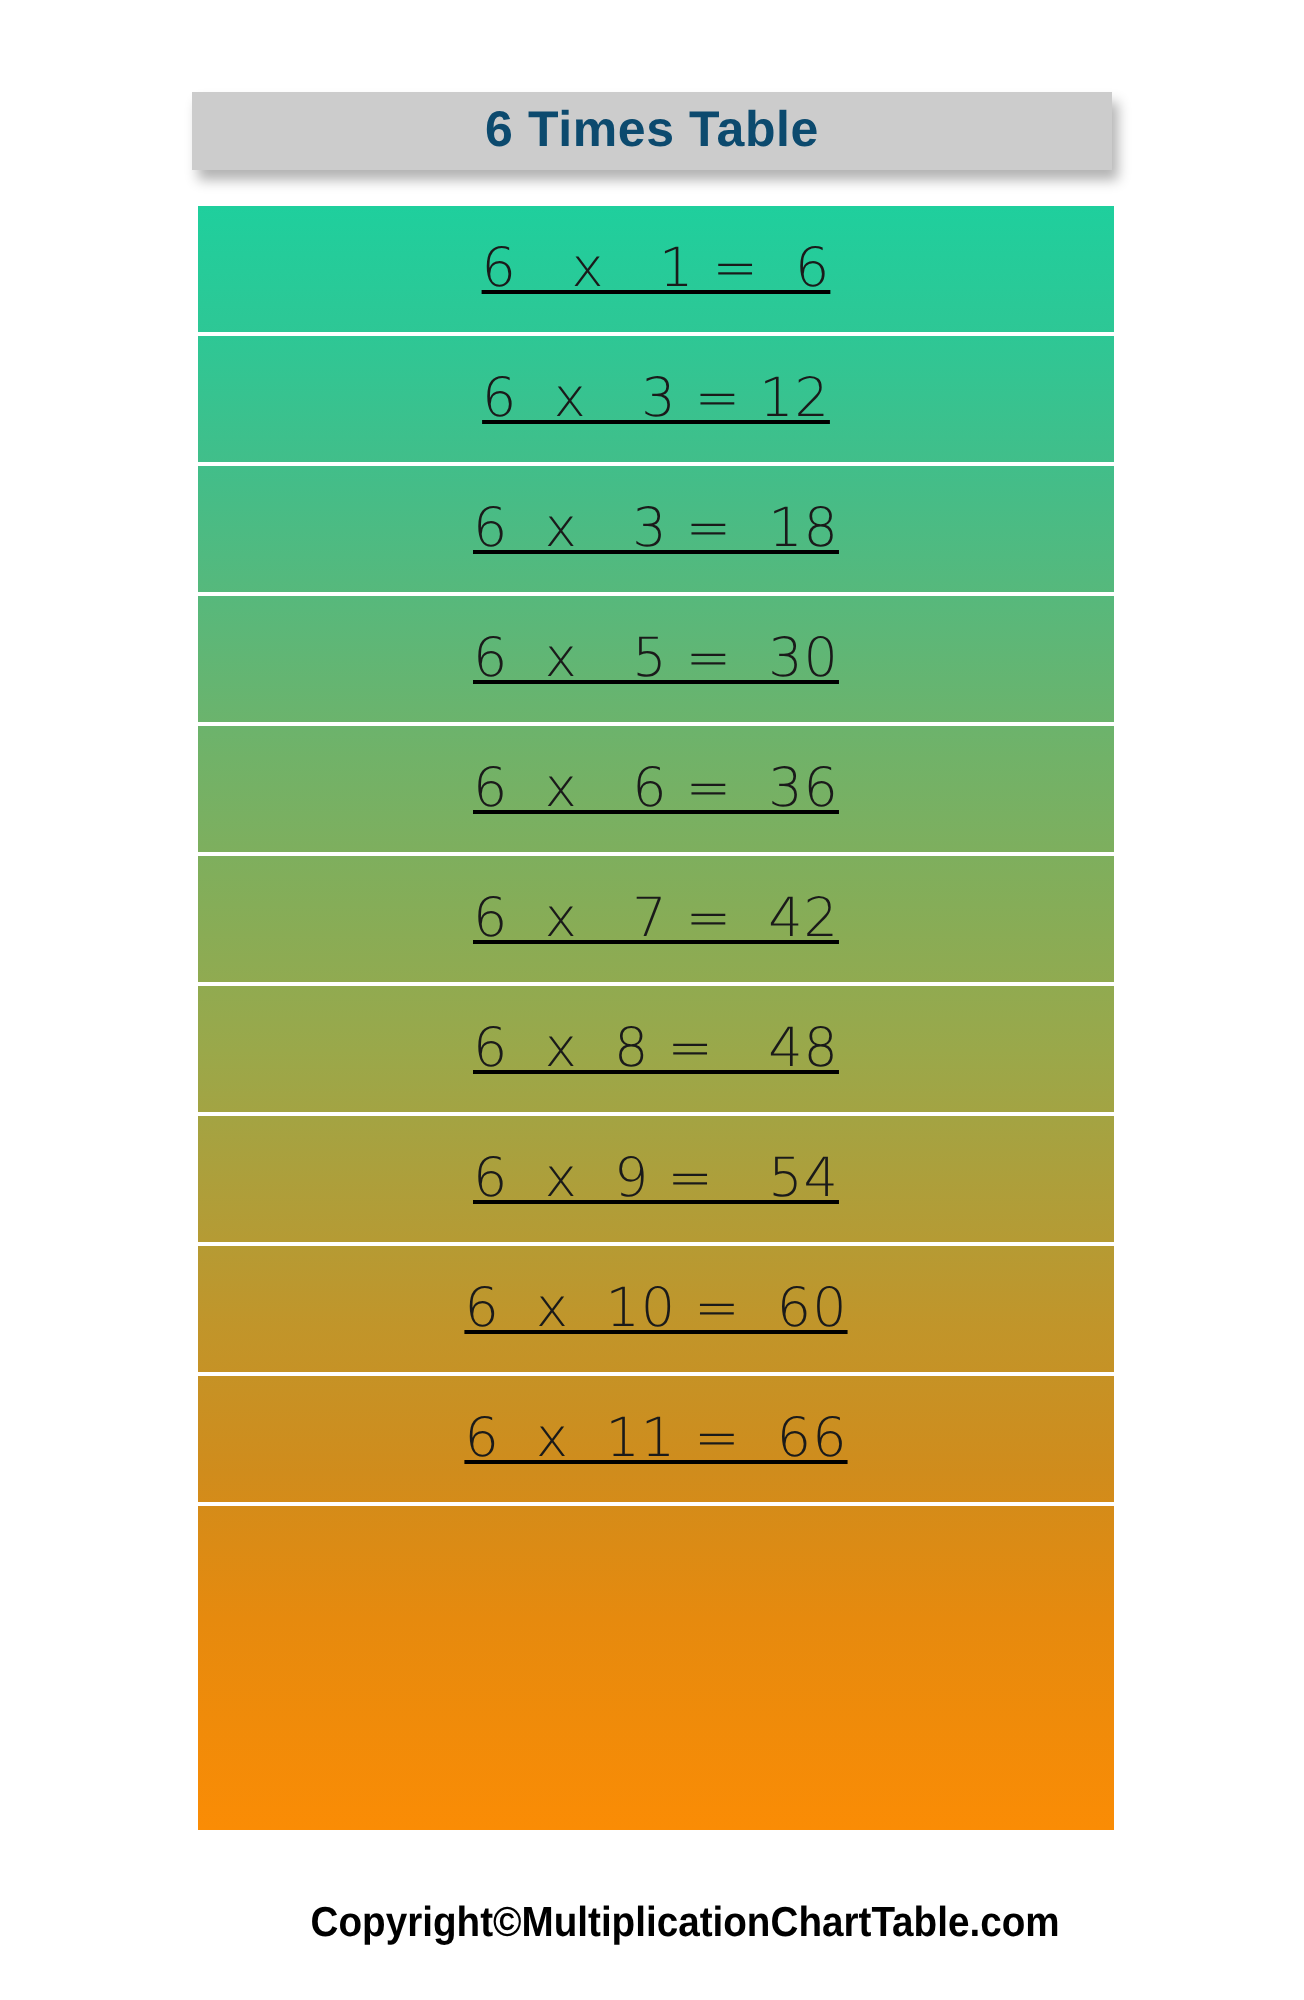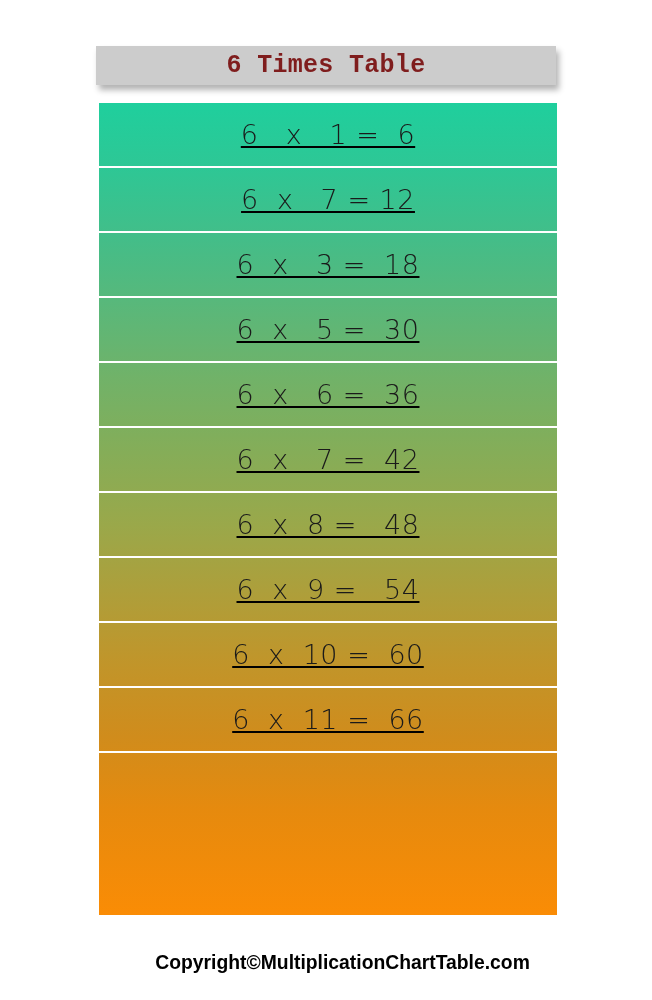--- a/index.html
+++ b/index.html
@@ -28,24 +28,24 @@
     top: 46px;
     width: 460px;
     height: 39px;
     background: #cccccc;
     box-shadow: 3px 5px 6px rgba(0,0,0,0.30);
     display: flex;
     align-items: center;
     justify-content: center;
   }
   .title-text {
-    font-family: Liberation Mono, monospace;
+    font-family: Liberation Sans, sans-serif;
     font-weight: bold;
     font-size: 25px;
-    color: #7f1d1d;
+    color: #0c4a6e;
     letter-spacing: 0.3px;
     line-height: 1;
     white-space: nowrap;
   }
 
   
   .table {
     position: absolute;
     left: 99px;
     top: 103px;
@@ -121,21 +121,21 @@
 
   <div class="title-bar">
     <span class="title-text">6 Times Table</span>
   </div>
 
   <div class="table">
     <div class="row">
       <span class="eq">6   x   1 =  6</span>
     </div>
     <div class="row">
-      <span class="eq">6  x   7 = 12</span>
+      <span class="eq">6  x   3 = 12</span>
     </div>
     <div class="row">
       <span class="eq">6  x   3 =  18</span>
     </div>
     <div class="row">
       <span class="eq">6  x   5 =  30</span>
     </div>
     <div class="row">
       <span class="eq">6  x   6 =  36</span>
     </div>

